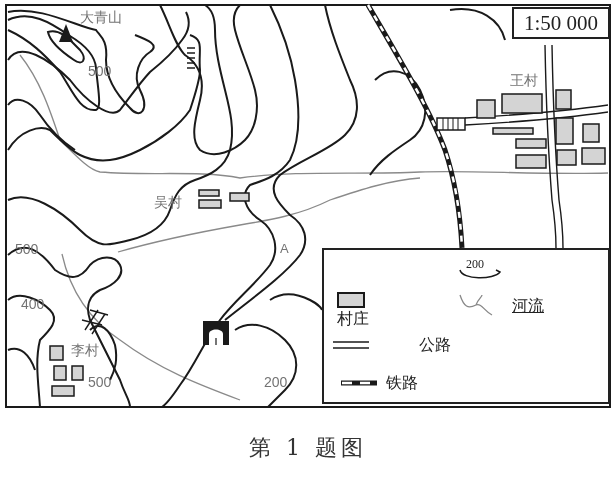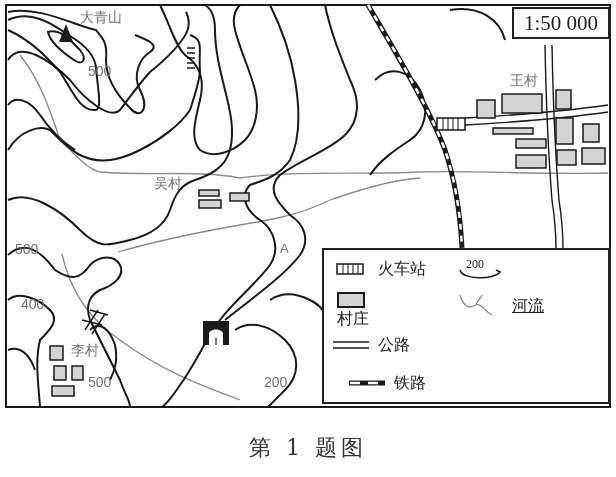--- a/index.html
+++ b/index.html
@@ -109,45 +109,33 @@
       <rect x="203" y="321" width="26" height="24" fill="#1a1a1a"></rect>
       <path d="M209 345 L209 334 C209 328, 223 328, 223 334 L223 345 Z" fill="#fff"></path>
       <line x1="216" y1="338" x2="216" y2="345" stroke="#1a1a1a" stroke-width="1.2"></line>
     </g>
   </svg>
 
   
   <span class="lbl" style="left:80px;top:9px;">大青山</span>
   <span class="lbl" style="left:88px;top:63px;">500</span>
   <span class="lbl" style="left:474px;top:72px;margin-left:36px;">王村</span>
-  <span class="lbl" style="left:154px;top:175px;">吴村</span>
+  <span class="lbl" style="left:154px;top:194px;">吴村</span>
   <span class="lbl" style="left:280px;top:241px;font-size:13px;">A</span>
   <span class="lbl" style="left:15px;top:241px;">500</span>
   <span class="lbl" style="left:14px;top:296px;margin-left:7px;">400</span>
   <span class="lbl" style="left:71px;top:342px;">李村</span>
   <span class="lbl" style="left:88px;top:374px;">500</span>
   <span class="lbl" style="left:264px;top:374px;">200</span>
 
   
   <div class="scale">1:50 000</div>
 
   
   <div class="legend">
-    <div class="lg-item" style="left:4px;top:4px;">
-      <div class="lg-sym">
-        <svg width="32" height="14">
-            <rect x="2" y="2" width="26" height="10" fill="#fff" stroke="#1a1a1a" stroke-width="1.5"></rect>
-            <line x1="8" y1="2" x2="8" y2="12" stroke="#1a1a1a"></line>
-            <line x1="13" y1="2" x2="13" y2="12" stroke="#1a1a1a"></line>
-            <line x1="18" y1="2" x2="18" y2="12" stroke="#1a1a1a"></line>
-            <line x1="23" y1="2" x2="23" y2="12" stroke="#1a1a1a"></line>
-          </svg>
-      </div>
-      <span class="lg-txt">火车站</span>
-    </div>
     <div class="lg-item" style="left:130px;top:4px;">
       <div class="lg-sym" style="width:54px;position:relative;">
         <svg width="54" height="30">
             <path d="M6 16 C8 26, 40 26, 46 18 L42 16" fill="none" stroke="#1a1a1a" stroke-width="1.5"></path>
             <text x="12" y="14" font-size="12" font-family="Liberation Serif, serif" fill="#222">200</text>
           </svg>
       </div>
     </div>
     <div class="lg-item" style="left:4px;top:41px;flex-direction:column;">
       <div class="lg-sym">
@@ -158,30 +146,30 @@
       <span class="lg-txt">村庄</span>
     </div>
     <div class="lg-item" style="left:130px;top:41px;text-decoration:underline;">
       <div class="lg-sym" style="width:54px;">
         <svg width="54" height="30">
             <path d="M6 4 C10 16, 14 18, 22 14 M22 14 C28 12, 30 20, 38 24 M22 14 C24 8, 28 6, 28 4" fill="none" stroke="#888" stroke-width="1.3"></path>
           </svg>
       </div>
       <span class="lg-txt">河流</span>
     </div>
-    <div class="lg-item" style="left:4px;top:80px;">
+    <div class="lg-item" style="left:4px;top:80px;gap:41px;">
       <div class="lg-sym">
         <svg width="40" height="12">
             <line x1="2" y1="3" x2="38" y2="3" stroke="#1a1a1a" stroke-width="1.5"></line>
             <line x1="2" y1="9" x2="38" y2="9" stroke="#1a1a1a" stroke-width="1.5"></line>
           </svg>
       </div>
       <span class="lg-txt">公路</span>
     </div>
-    <div class="lg-item" style="left:20px;top:118px;">
+    <div class="lg-item" style="left:12px;top:118px;">
       <div class="lg-sym">
         <svg width="40" height="10">
             <line x1="2" y1="5" x2="38" y2="5" stroke="#1a1a1a" stroke-width="5"></line>
             <line x1="3" y1="5" x2="37" y2="5" stroke="#fff" stroke-width="2.5" stroke-dasharray="10 8"></line>
           </svg>
       </div>
       <span class="lg-txt">铁路</span>
     </div>
   </div>
 </div>

